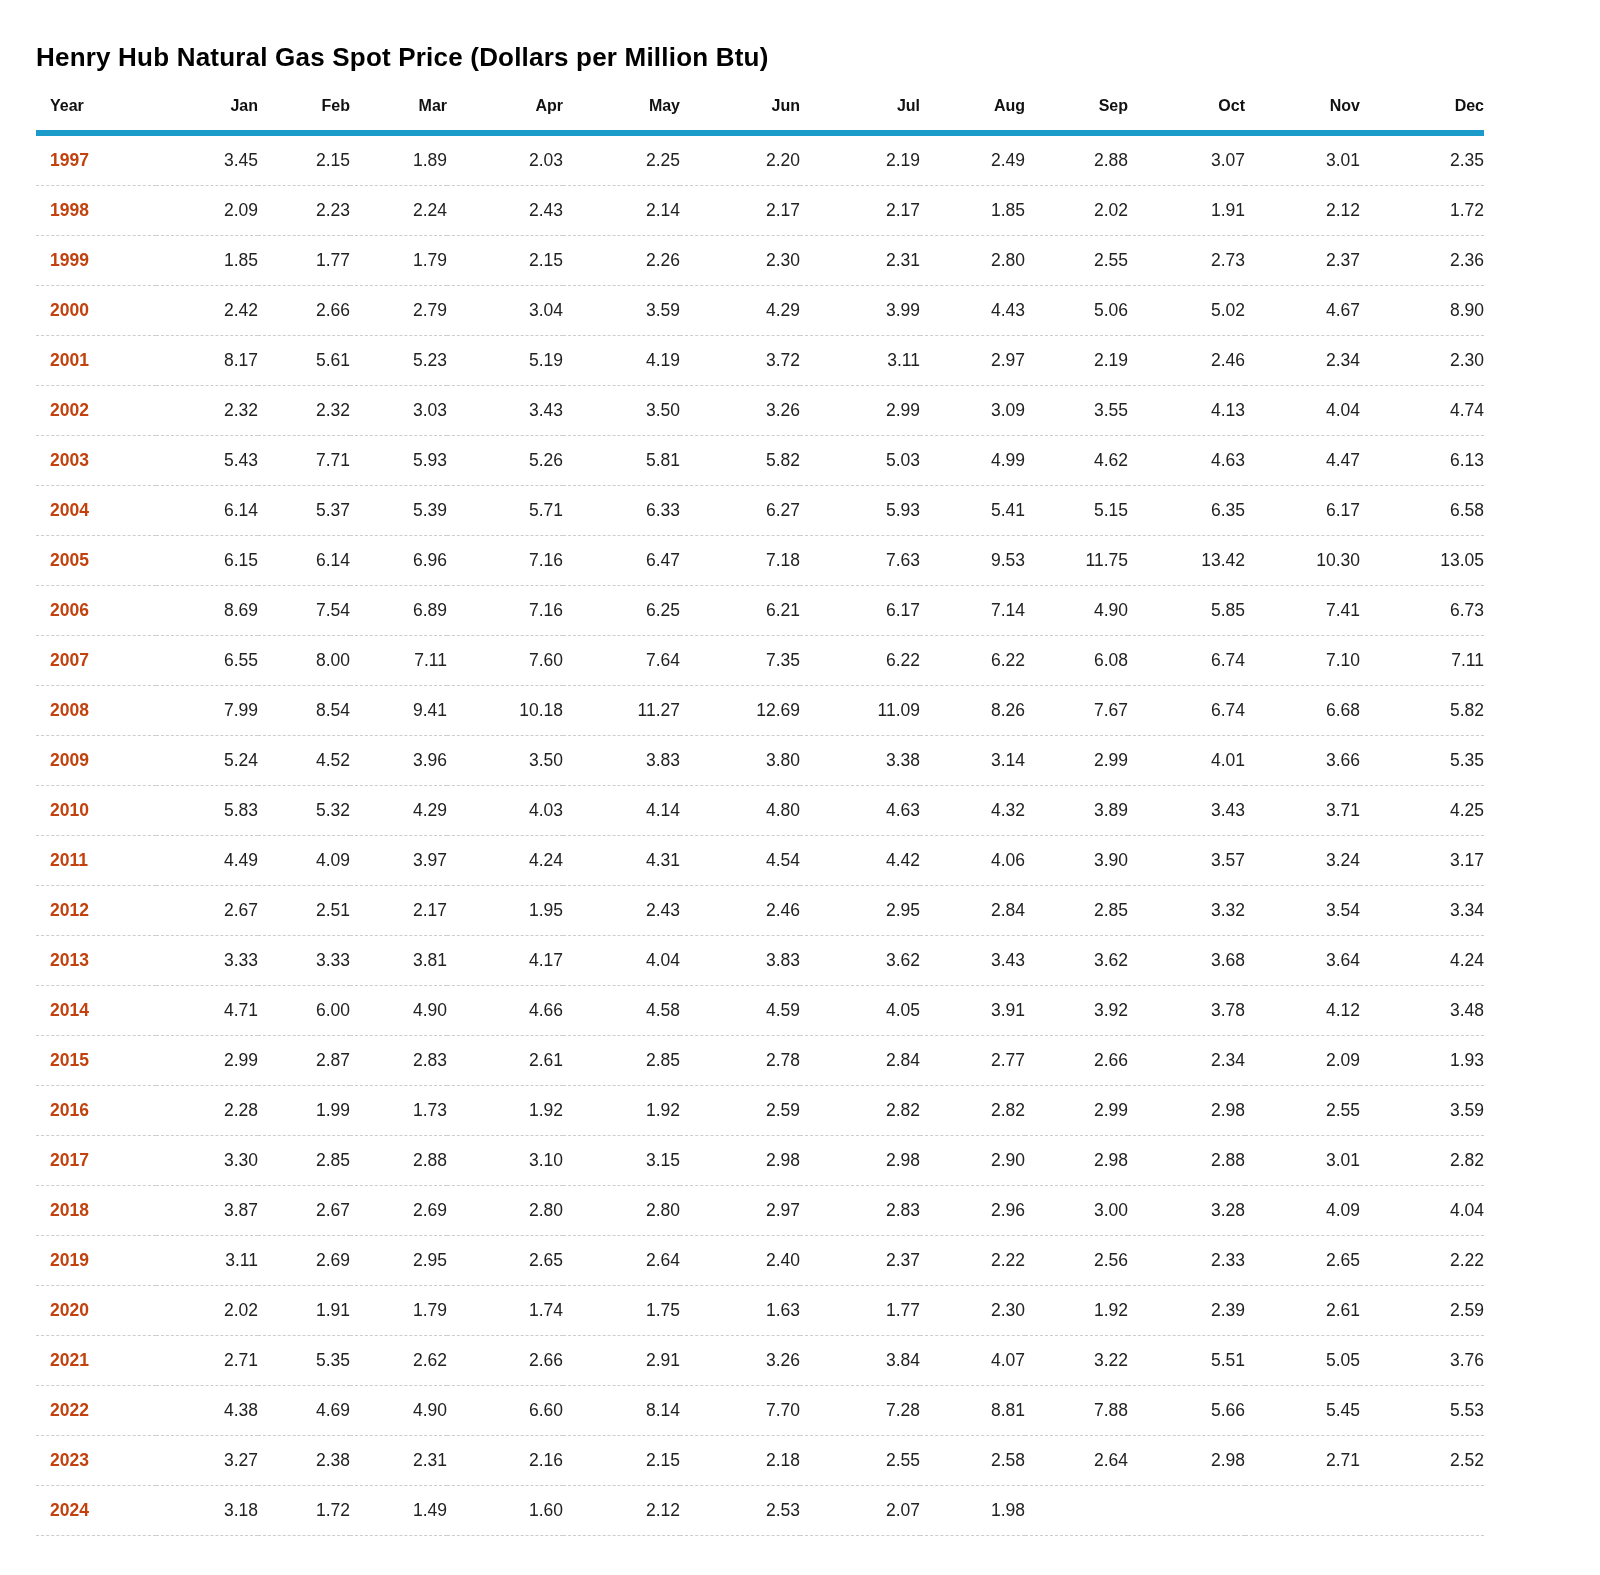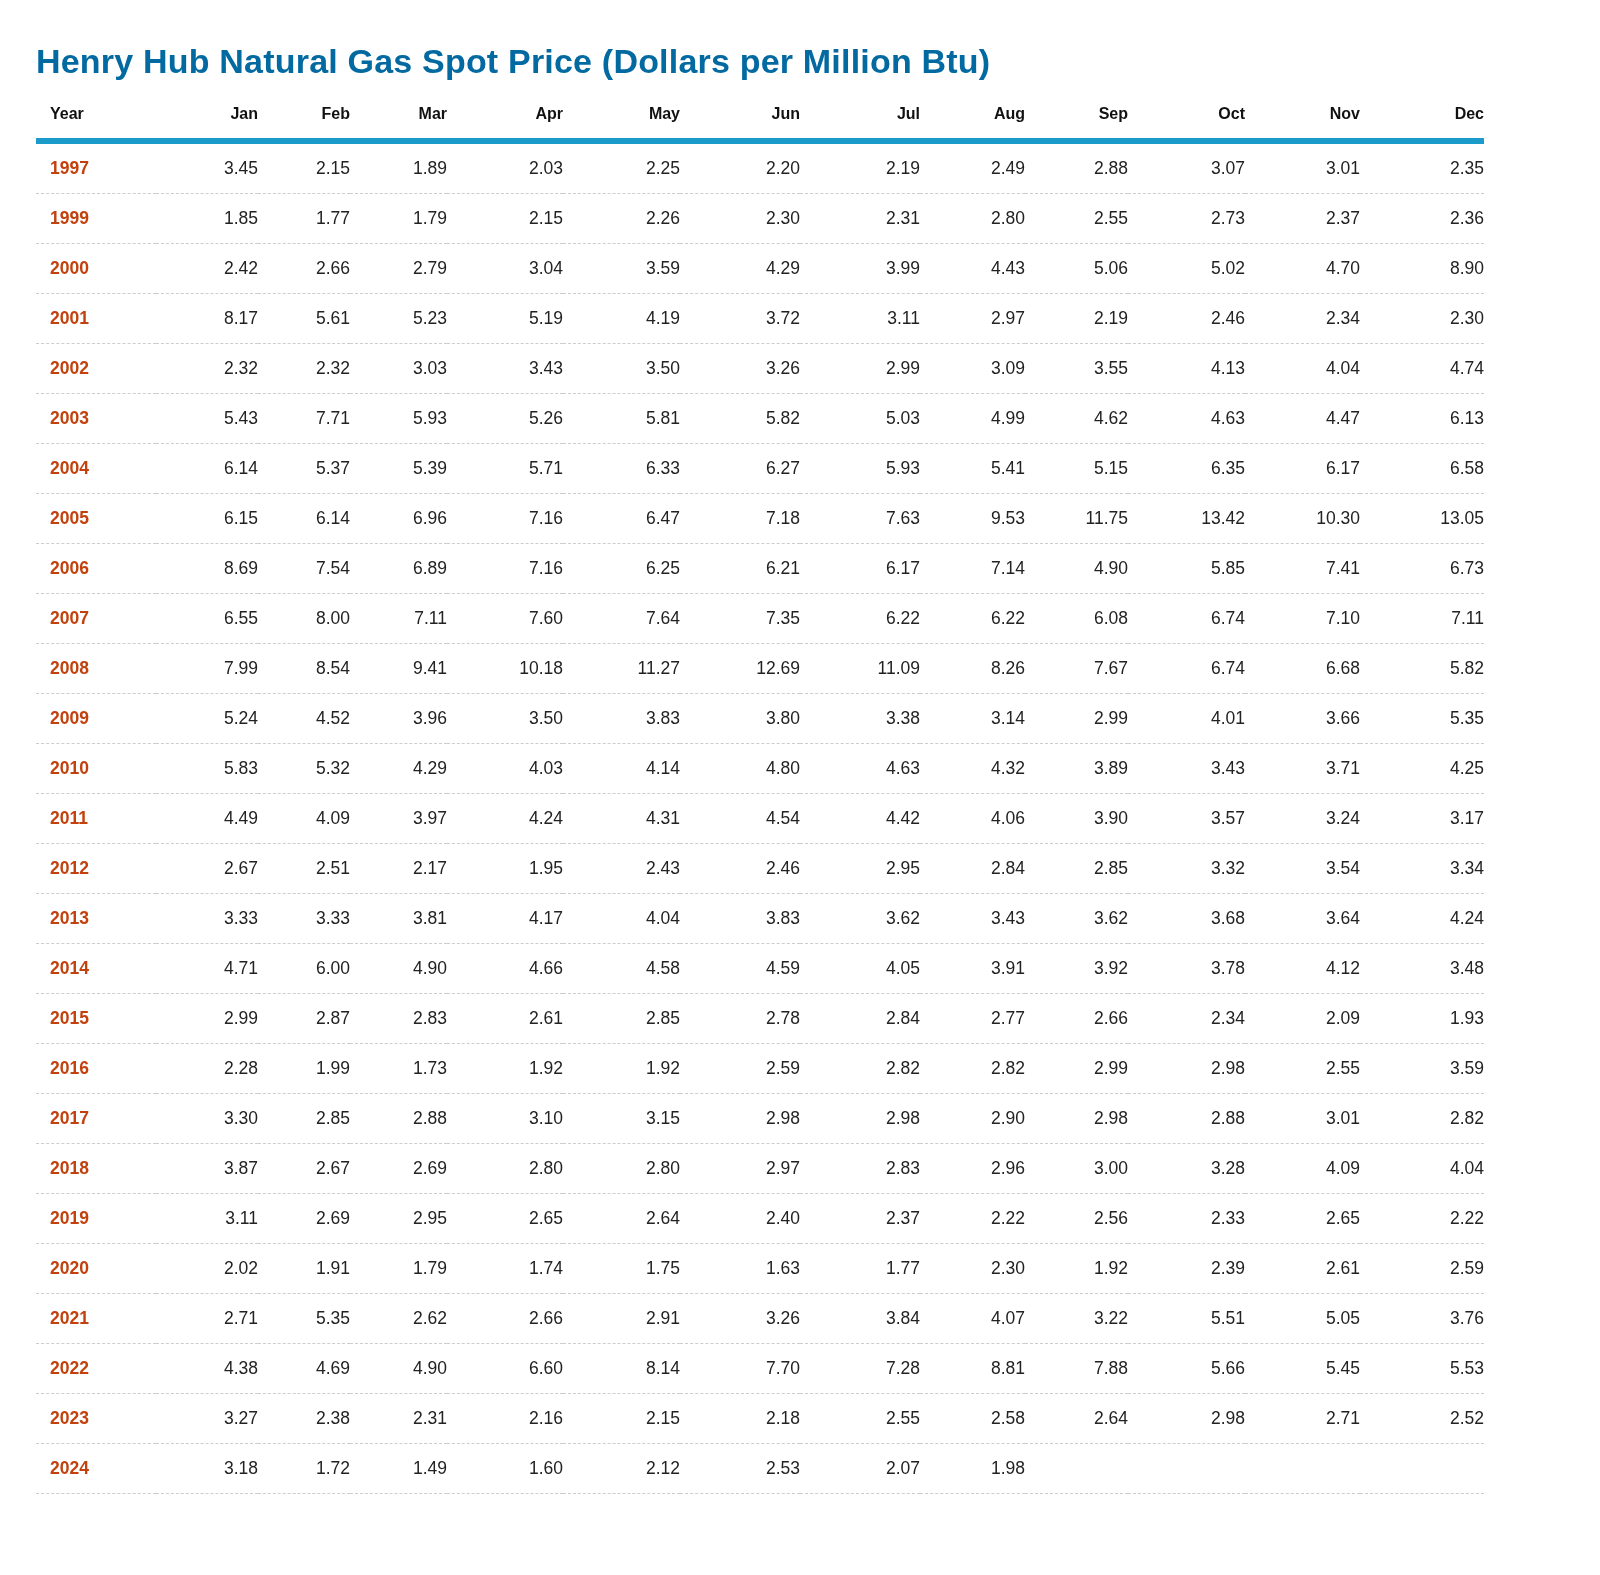--- a/index.html
+++ b/index.html
@@ -5,23 +5,23 @@
   * { box-sizing: border-box; margin: 0; padding: 0; }
   html, body { background: #ffffff; }
   body {
     width: 1600px; height: 1575px;
     font-family: "Liberation Sans", sans-serif;
     color: #1f1f1f;
     overflow: hidden;
   }
   .page { padding: 42px 36px 0 36px; }
   h1 {
-    font-size: 34px;
+    font-size: 26px;
     font-weight: bold;
-    color: #0369a1;
+    color: #000000;
     letter-spacing: 0.2px;
     margin-bottom: 22px;
   }
   .table-wrap { position: relative; }
   table {
     width: 1448px;
     border-collapse: collapse;
     table-layout: fixed;
   }
   thead th {
@@ -110,20 +110,35 @@
             <td>2.25</td>
             <td>2.20</td>
             <td>2.19</td>
             <td>2.49</td>
             <td>2.88</td>
             <td>3.07</td>
             <td>3.01</td>
             <td>2.35</td>
           </tr>
           <tr>
+            <th>1998</th>
+            <td>2.09</td>
+            <td>2.23</td>
+            <td>2.24</td>
+            <td>2.43</td>
+            <td>2.14</td>
+            <td>2.17</td>
+            <td>2.17</td>
+            <td>1.85</td>
+            <td>2.02</td>
+            <td>1.91</td>
+            <td>2.12</td>
+            <td>1.72</td>
+          </tr>
+          <tr>
             <th>1999</th>
             <td>1.85</td>
             <td>1.77</td>
             <td>1.79</td>
             <td>2.15</td>
             <td>2.26</td>
             <td>2.30</td>
             <td>2.31</td>
             <td>2.80</td>
             <td>2.55</td>
@@ -136,21 +151,21 @@
             <td>2.42</td>
             <td>2.66</td>
             <td>2.79</td>
             <td>3.04</td>
             <td>3.59</td>
             <td>4.29</td>
             <td>3.99</td>
             <td>4.43</td>
             <td>5.06</td>
             <td>5.02</td>
-            <td>4.70</td>
+            <td>4.67</td>
             <td>8.90</td>
           </tr>
           <tr>
             <th>2001</th>
             <td>8.17</td>
             <td>5.61</td>
             <td>5.23</td>
             <td>5.19</td>
             <td>4.19</td>
             <td>3.72</td>

